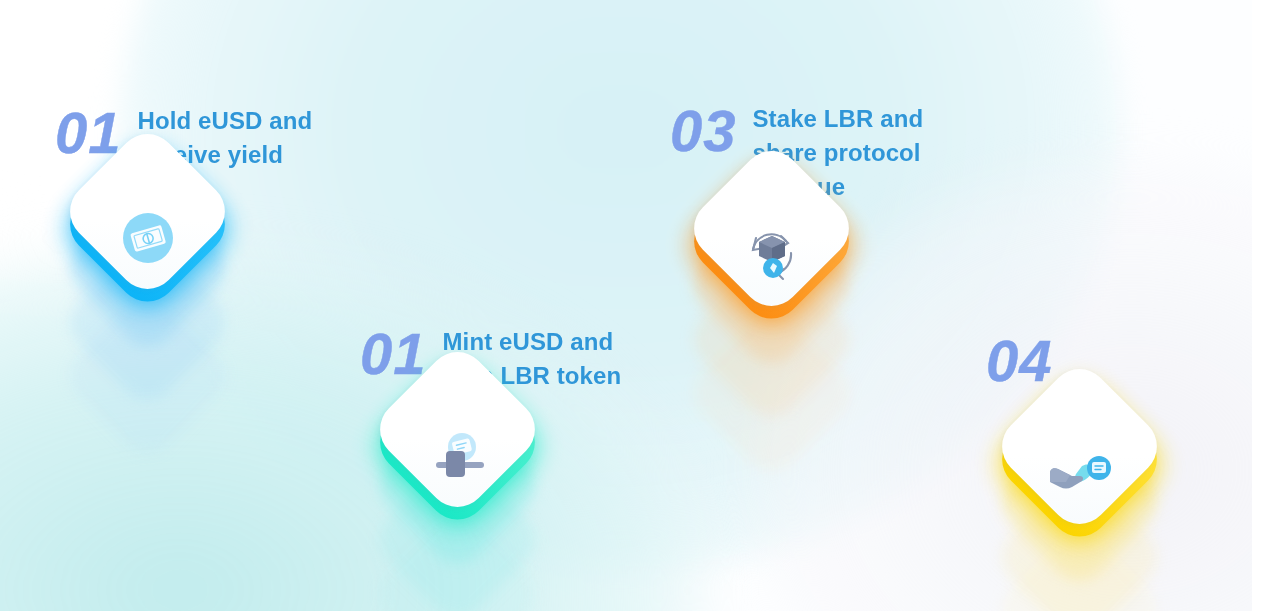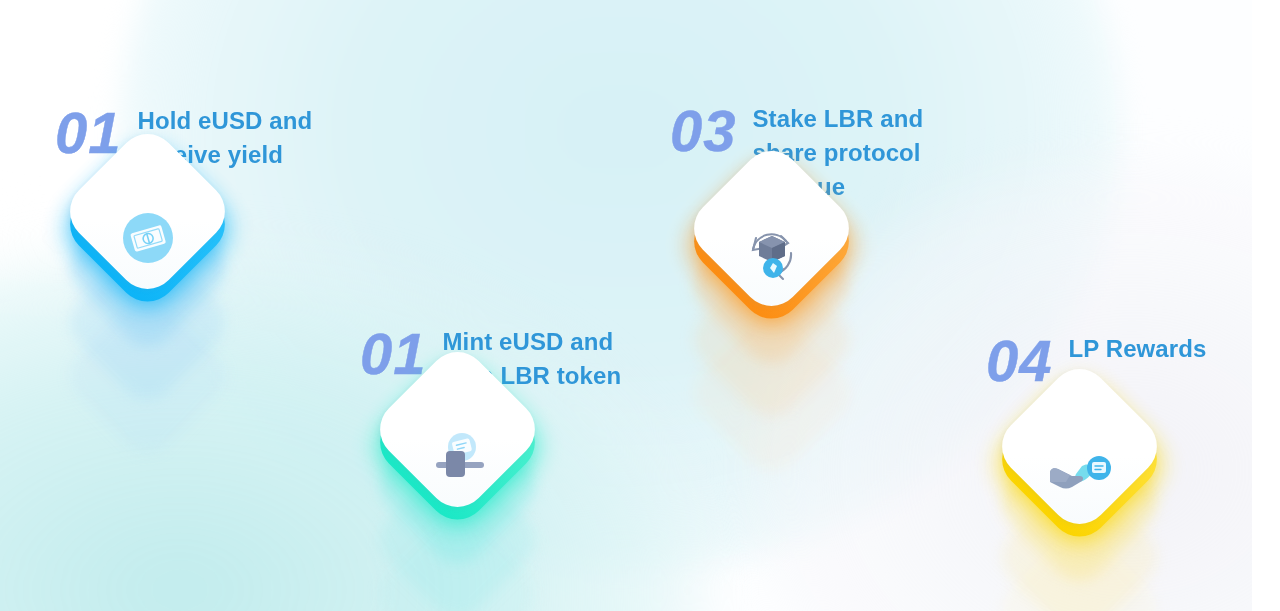--- a/index.html
+++ b/index.html
@@ -330,21 +330,20 @@
           <circle cx="36" cy="45" r="10" fill="#3fb4ea"></circle>
           <path d="M33 45 L36 40 L40 43 L37 50 Z" fill="#eafaff"></path>
         </svg>
       </div>
     </div>
   </div>
 
   <div class="step step-4" id="step-4">
     <div class="step-head">
       <div class="step-num">04</div>
-      <div class="step-title">LP Rewards</div>
     </div>
 
     <div class="card-stack">
       <div class="diamond echo e3"></div>
       <div class="diamond echo e2"></div>
       <div class="diamond echo e1"></div>
       <div class="card-glow"></div>
       <div class="card-side"></div>
       <div class="card-face"></div>
       <div class="card-icon">

